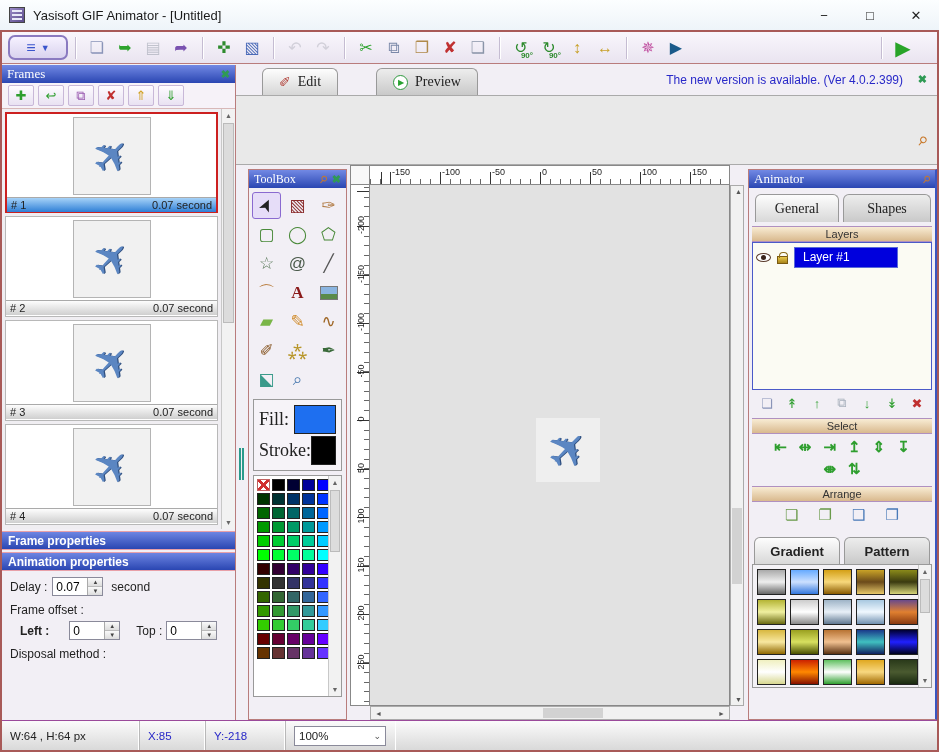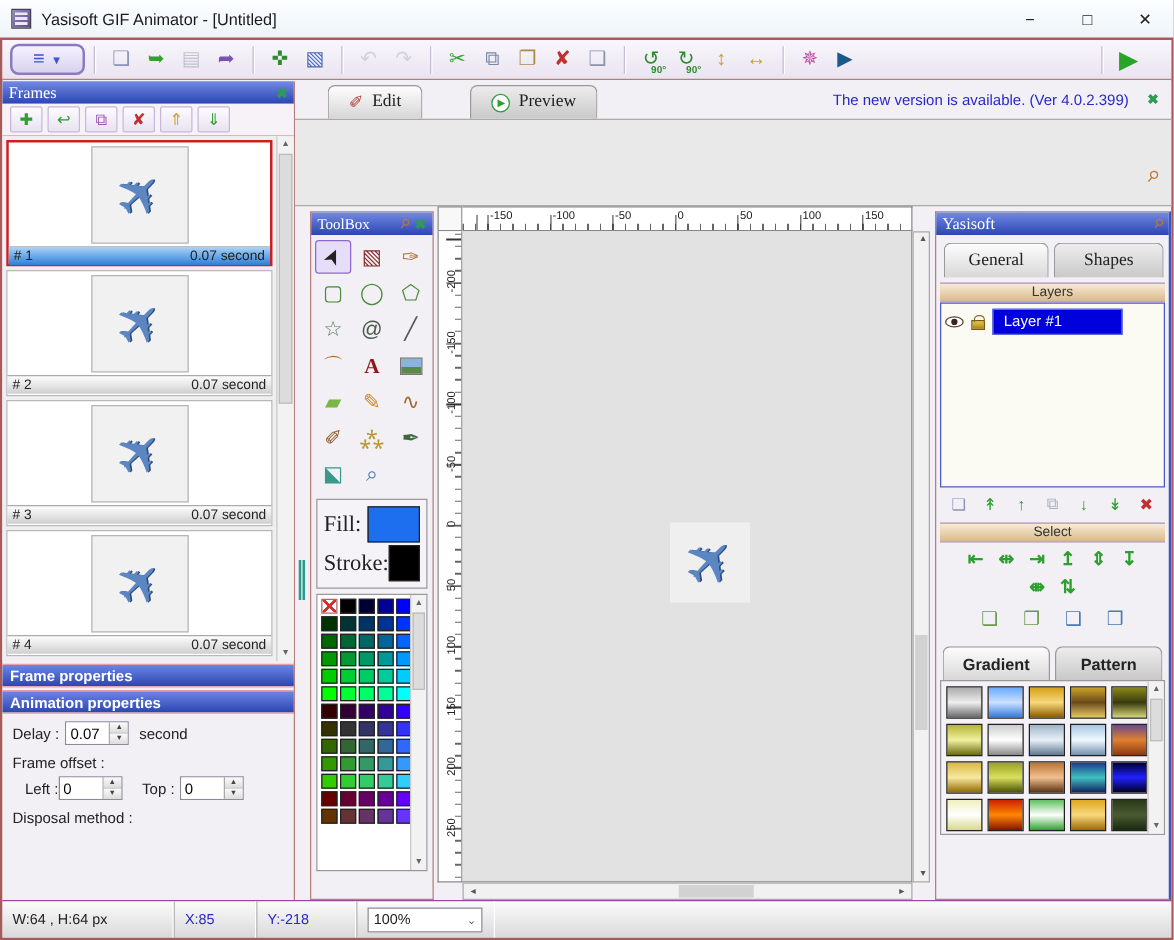--- a/index.html
+++ b/index.html
@@ -424,21 +424,21 @@
                 <span>▲</span>
                 <span>▼</span>
               </span>
           </span>
           <span data-name="delay-unit-label" style="margin-left:8px;">second</span>
         </div>
         <div class="prop-row" style="margin-bottom:4px;">
           <span data-name="frame-offset-label">Frame offset :</span>
         </div>
         <div class="prop-row" style="padding-left:10px;">
-          <span data-name="left-label" style="margin-right:0;">Left :</span>
+          <span data-name="left-label" style="margin-right:20px;font-weight:bold;">Left :</span>
           <span class="num-box">
             <input data-name="offset-left-input" value="0" style="">
             <span class="spin" data-name="offset-left-stepper">
                 <span>▲</span>
                 <span>▼</span>
               </span>
           </span>
           <span data-name="top-label" style="margin:0 4px 0 16px;">Top :</span>
           <span class="num-box">
             <input data-name="offset-top-input" value="0" style="">
@@ -667,21 +667,21 @@
           </div>
           <div id="canvas-hscroll" data-name="canvas-horizontal-scrollbar">
             <span class="arr" style="left:4px;top:3px;" data-name="scroll-left-icon">◄</span>
             <span class="sb-thumb" data-name="scrollbar-thumb"></span>
             <span class="arr" style="right:4px;top:3px;" data-name="scroll-right-icon">►</span>
           </div>
         </div>
 
         <div id="sidebar" data-name="sidebar-panel">
           <div class="blue-header" data-name="sidebar-header">
-            <span data-name="sidebar-title">Yasisoft</span>
+            <span data-name="sidebar-title">Animator</span>
             <span class="hdr-spacer"></span>
             <span class="pin" style="font-size:10px;" data-name="sidebar-pin-icon">⚲</span>
           </div>
           <div id="sb-tabs" data-name="sidebar-tabs">
             <div class="sb-tab active" id="tab-general" data-name="tab-general">General</div>
             <div class="sb-tab" id="tab-shapes" data-name="tab-shapes">Shapes</div>
           </div>
           <div class="section-bar" data-name="layers-section-header">Layers</div>
           <div id="layers-list" data-name="layers-list">
               <div class="layer-row" data-name="layer-row">
@@ -705,20 +705,21 @@
               <span class="align-ico" data-name="align-center-horizontal-button">⇹</span>
               <span class="align-ico" data-name="align-right-button">⇥</span>
               <span class="align-ico" data-name="align-top-button">↥</span>
               <span class="align-ico" data-name="align-middle-vertical-button">⇕</span>
               <span class="align-ico" data-name="align-bottom-button">↧</span>
             </div>
           <div class="align-row" id="align-row2" data-name="align-buttons-row2" style="padding-bottom:4px;">
               <span class="align-ico" data-name="distribute-horizontal-button">⇼</span>
               <span class="align-ico" data-name="distribute-vertical-button">⇅</span>
             </div>
+          <div class="section-bar" data-name="arrange-section-header">Arrange</div>
           <div class="arrange-row" id="arrange-row" data-name="arrange-buttons">
               <span data-name="bring-to-front-button" style="color: rgb(106, 154, 74);">❏</span>
               <span data-name="bring-forward-button" style="color: rgb(106, 154, 74);">❐</span>
               <span data-name="send-backward-button" style="color: rgb(74, 122, 184);">❑</span>
               <span data-name="send-to-back-button" style="color: rgb(74, 122, 184);">❒</span>
             </div>
           <div id="fill-tabs" data-name="fill-style-tabs">
             <div class="fill-tab active" id="tab-gradient" data-name="tab-gradient">Gradient</div>
             <div class="fill-tab" id="tab-pattern" data-name="tab-pattern">Pattern</div>
           </div>

